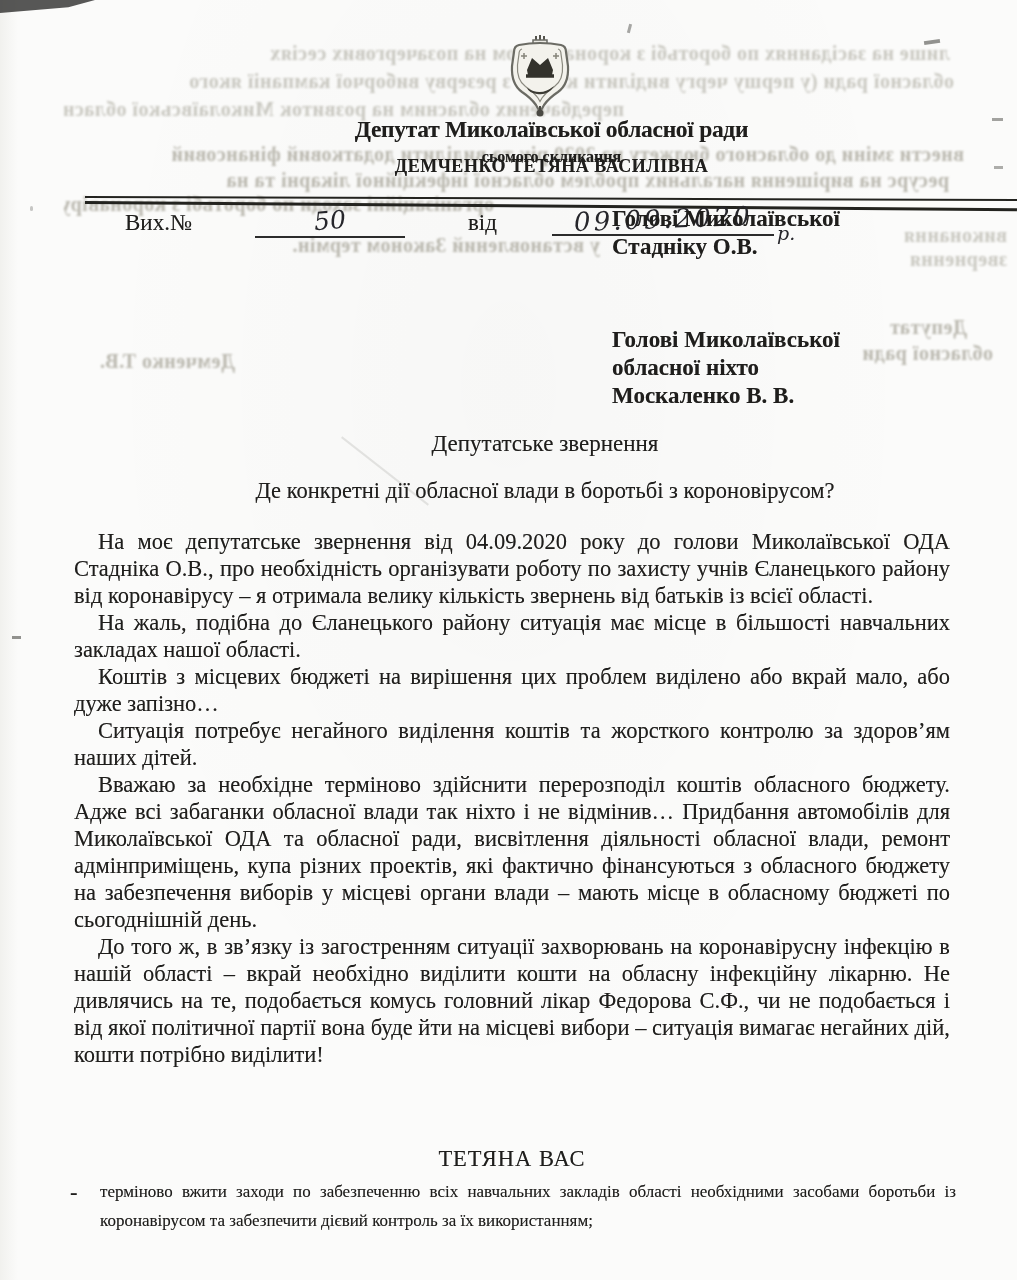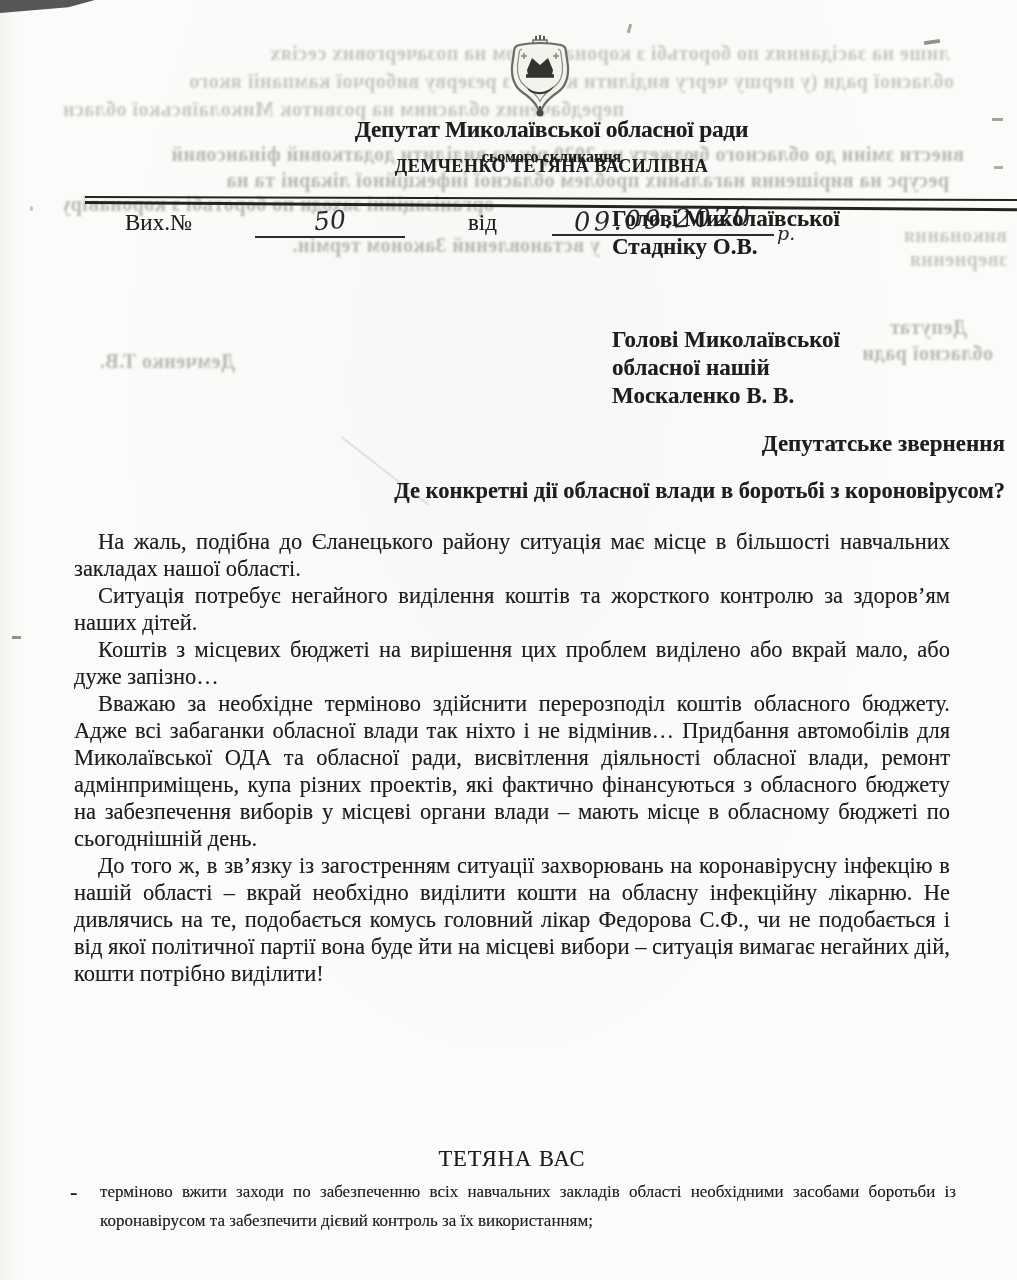--- a/index.html
+++ b/index.html
@@ -57,21 +57,21 @@
   .hw-num { font-size:25px; transform:rotate(-5deg); }
   .hw-date { font-size:26px; letter-spacing:3px; transform:rotate(-2deg); }
   .hw-suffix { position:absolute; font-family:"DejaVu Serif", serif; font-style:italic;
                font-size:19px; color:#26262b; text-shadow:none; }
 
   
   .addr { position:absolute; left:612px; width:340px; font-weight:bold; font-size:23px; line-height:28px; }
   .addr div { white-space:nowrap; }
 
   
-  .heading { position:absolute; left:85px; width:920px; text-align:right; font-weight:bold; font-size:23px; }
+  .heading { position:absolute; left:85px; width:920px; text-align:center; font-weight:normal; font-size:23px; }
   .title { top:431px; }
   .subtitle { top:478px; font-size:22.5px; }
 
   .body-col { position:absolute; top:528px; left:74px; width:876px; font-size:22.5px; line-height:27px; text-align:justify; }
   .body-col p { margin:0; text-indent:24px; }
 
   .request-heading { position:absolute; top:1146px; left:74px; width:876px; text-align:center;
                      font-size:22.5px; letter-spacing:1px; }
   .request-item-marker { position:absolute; top:1180px; left:70px; font-size:22.5px; }
   .request-item-text { position:absolute; top:1178px; left:100px; width:856px;
@@ -143,31 +143,32 @@
   <span class="ref-label" style="top:210px; left:468px;">від</span>
   <span class="hw-line" style="top:204px; left:552px; width:222px;"><span class="hw hw-date">09.09.2020</span></span>
   <span class="hw-suffix" style="top:222px; left:777px;">р.</span>
 
   <div class="addr" style="top:205px;">
     <div>Голові Миколаївської</div>
     <div>Стадніку О.В.</div>
   </div>
   <div class="addr" style="top:326px;">
     <div>Голові Миколаївської</div>
-    <div>обласної нашій</div>
+    <div>обласної ніхто</div>
     <div>Москаленко В. В.</div>
   </div>
 
   <div class="heading title">Депутатське звернення</div>
   <div class="heading subtitle">Де конкретні дії обласної влади в боротьбі з короновірусом?</div>
 
   <div class="body-col">
+    <p>На моє депутатське звернення від 04.09.2020 року до голови Миколаївської ОДА Стадніка О.В., про необхідність організувати роботу по захисту учнів Єланецького району від коронавірусу – я отримала велику кількість звернень від батьків із всієї області.</p>
     <p>На жаль, подібна до Єланецького району ситуація має місце в більшості навчальних закладах нашої області.</p>
+    <p>Коштів з місцевих бюджеті на вирішення цих проблем виділено або вкрай мало, або дуже запізно…</p>
     <p>Ситуація потребує негайного виділення коштів та жорсткого контролю за здоров’ям наших дітей.</p>
-    <p>Коштів з місцевих бюджеті на вирішення цих проблем виділено або вкрай мало, або дуже запізно…</p>
     <p>Вважаю за необхідне терміново здійснити перерозподіл коштів обласного бюджету. Адже всі забаганки обласної влади так ніхто і не відмінив… Придбання автомобілів для Миколаївської ОДА та обласної ради, висвітлення діяльності обласної влади, ремонт адмінприміщень, купа різних проектів, які фактично фінансуються з обласного бюджету на забезпечення виборів у місцеві органи влади – мають місце в обласному бюджеті по сьогоднішній день.</p>
     <p>До того ж, в зв’язку із загостренням ситуації захворювань на коронавірусну інфекцію в нашій області – вкрай необхідно виділити кошти на обласну інфекційну лікарню. Не дивлячись на те, подобається комусь головний лікар Федорова С.Ф., чи не подобається і від якої політичної партії вона буде йти на місцеві вибори – ситуація вимагає негайних дій, кошти потрібно виділити!</p>
   </div>
 
   <div class="request-heading">ТЕТЯНА ВАС</div>
   <div class="request-item-marker">-</div>
   <div class="request-item-text">терміново вжити заходи по забезпеченню всіх навчальних закладів області необхідними засобами боротьби із коронавірусом та забезпечити дієвий контроль за їх використанням;</div>
 
 </div>
 

